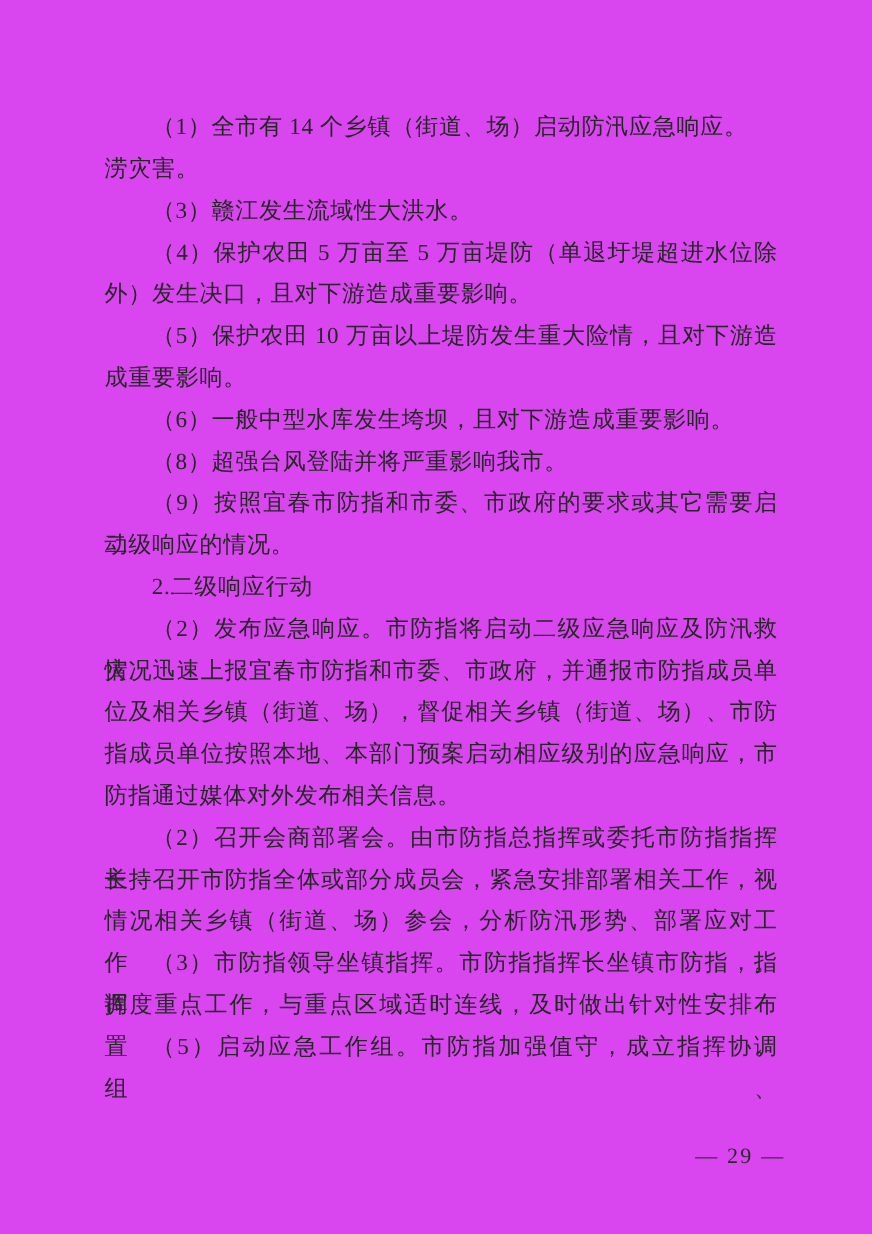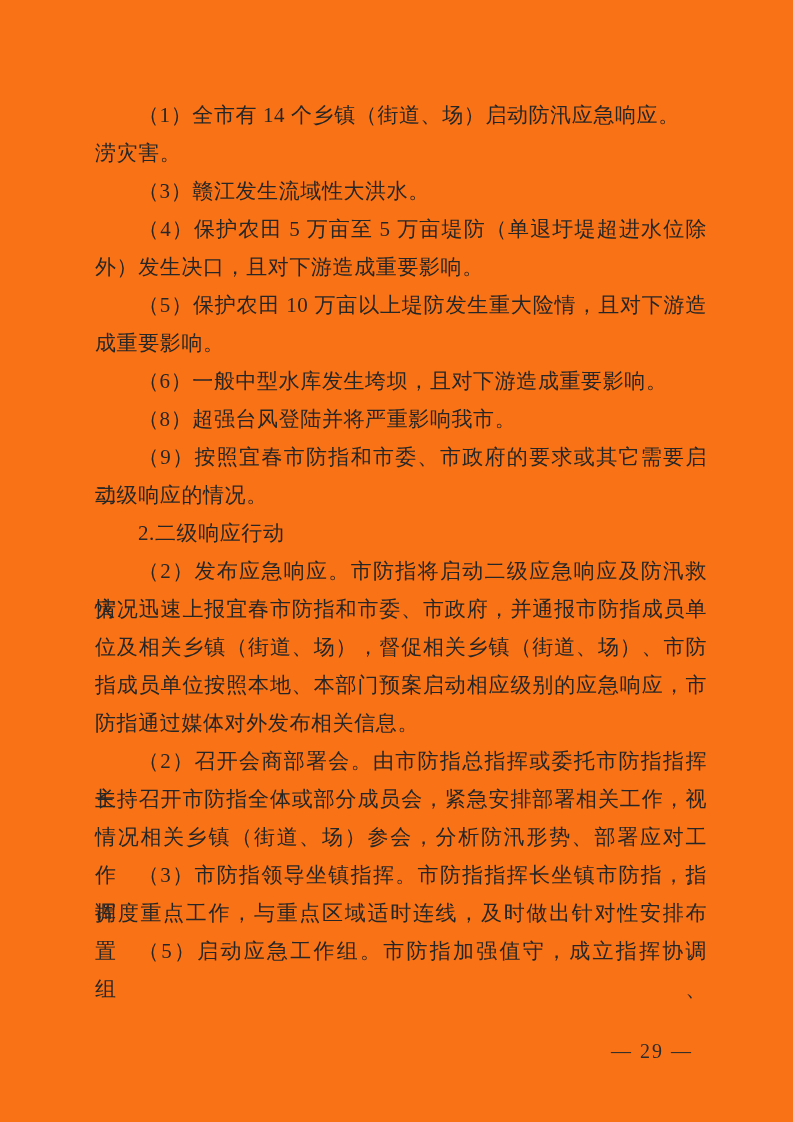--- a/index.html
+++ b/index.html
@@ -4,21 +4,21 @@
 <style>
   html, body {
     margin: 0;
     padding: 0;
     background: #ffffff;
   }
   .page {
     position: relative;
     width: 793px;
     height: 1122px;
-    background: #f97316;
+    background: #d946ef;
     overflow: hidden;
     font-family: "Liberation Serif", "DejaVu Serif", serif;
   }
   .content {
     position: absolute;
     left: 95px;
     top: 96px;
     width: 612px;
   }
   .line {
@@ -33,28 +33,28 @@
     white-space: normal;
     text-align: justify;
     text-align-last: justify;
   }
   .line.indent {
     text-indent: 43px;
   }
   .pageno {
     position: absolute;
     top: 1036px;
-    left: 602px;
+    left: 632px;
     width: 100px;
     height: 30px;
     line-height: 30px;
     font-size: 20px;
     letter-spacing: 2px;
     color: #2b2b2b;
-    text-align: center;
+    text-align: left;
   }
 </style>
 </head>
 <body>
 
 <div class="page">
   <div class="content">
     <div class="line indent">（1）全市有 14 个乡镇（街道、场）启动防汛应急响应。</div>
     <div class="line">涝灾害。</div>
     <div class="line indent">（3）赣江发生流域性大洪水。</div>

